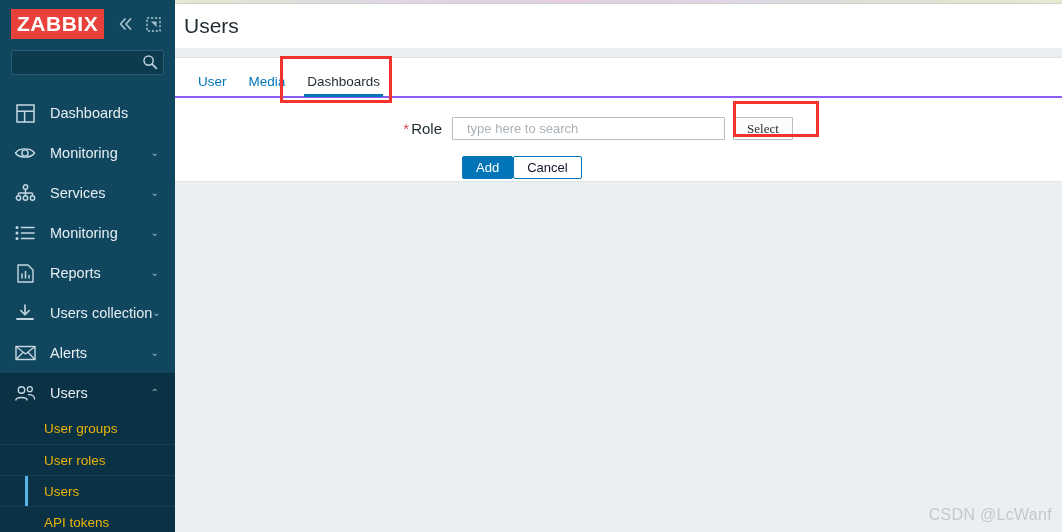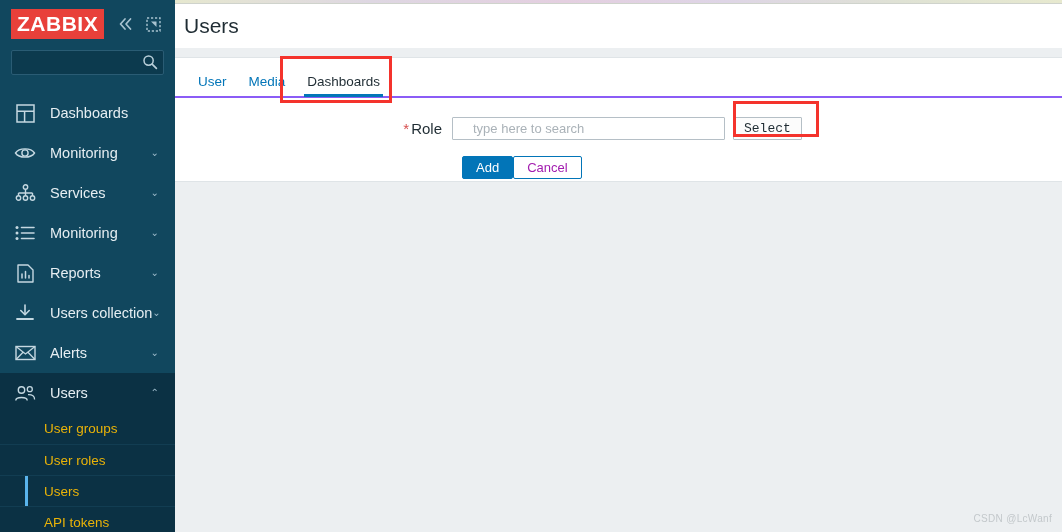--- a/index.html
+++ b/index.html
@@ -208,42 +208,42 @@
     white-space: nowrap;
   }
   .req-star { color: #d64e4e; margin-right: 2px; }
   .multiselect {
     width: 273px;
     height: 23px;
     border: 1px solid #b5bfc6;
     background: #ffffff;
     display: flex;
     align-items: center;
-    padding-left: 20px;
+    padding-left: 14px;
     border-radius: 1px;
   }
   .multiselect .ph {
     font-size: 13px;
     color: #aab2b8;
   }
   .btn-select {
     margin-left: 8px;
     height: 23px;
     min-width: 60px;
     border: 1px solid #b5bfc6;
     background: #fcfcfc;
     color: #1f2c33;
     font-size: 13px;
     display: inline-flex;
     align-items: center;
     justify-content: center;
     padding: 0 10px;
     border-radius: 1px;
     cursor: pointer;
-    font-family: Liberation Mono, monospace;
+    font-family: Liberation Serif, serif;
   }
 
   .btn-row {
     display: flex;
     gap: 9px;
     margin-top: 16px;
     padding-left: 12px;
   }
   .btn-row-inner {
     margin-left: 275px;
@@ -260,40 +260,40 @@
     cursor: pointer;
     font-family: "Liberation Sans", sans-serif;
   }
   .btn-primary {
     background: #0275b8;
     color: #ffffff;
     border: 1px solid #0275b8;
   }
   .btn-secondary {
     background: #ffffff;
-    color: #a21caf;
+    color: #0f172a;
     border: 1px solid #0275b8;
     text-align: right;
   }
 
   
   .redbox {
     position: absolute;
     border: 3px solid #f4332c;
     pointer-events: none;
     z-index: 40;
   }
   #redbox-permissions { left: 280px; top: 56px; width: 112px; height: 47px; }
   #redbox-select      { left: 733px; top: 101px; width: 86px; height: 36px; }
 
   .watermark {
     position: absolute;
     right: 10px;
     bottom: 8px;
-    font-size: 10px;
+    font-size: 16px;
     color: #c3c8cb;
     letter-spacing: 0.3px;
     z-index: 30;
   }
 </style>
 </head>
 <body>
 
 <div id="app">
 

